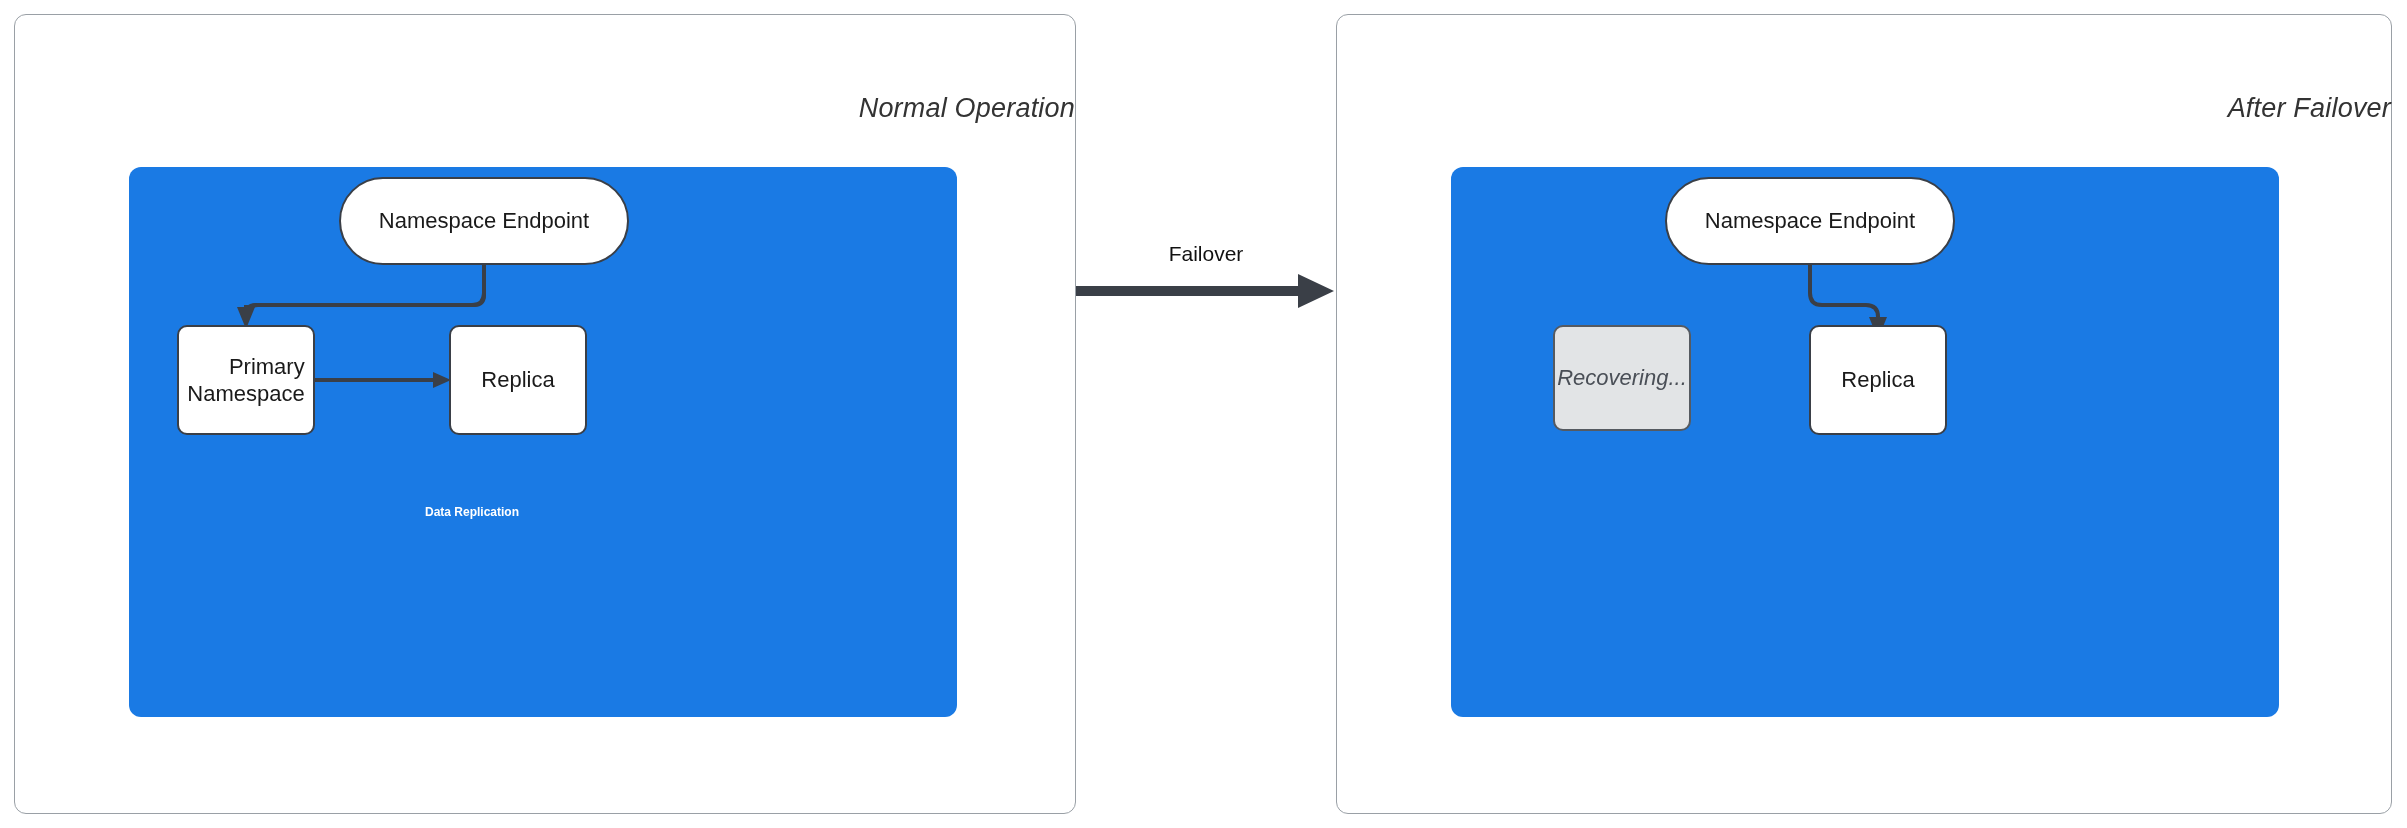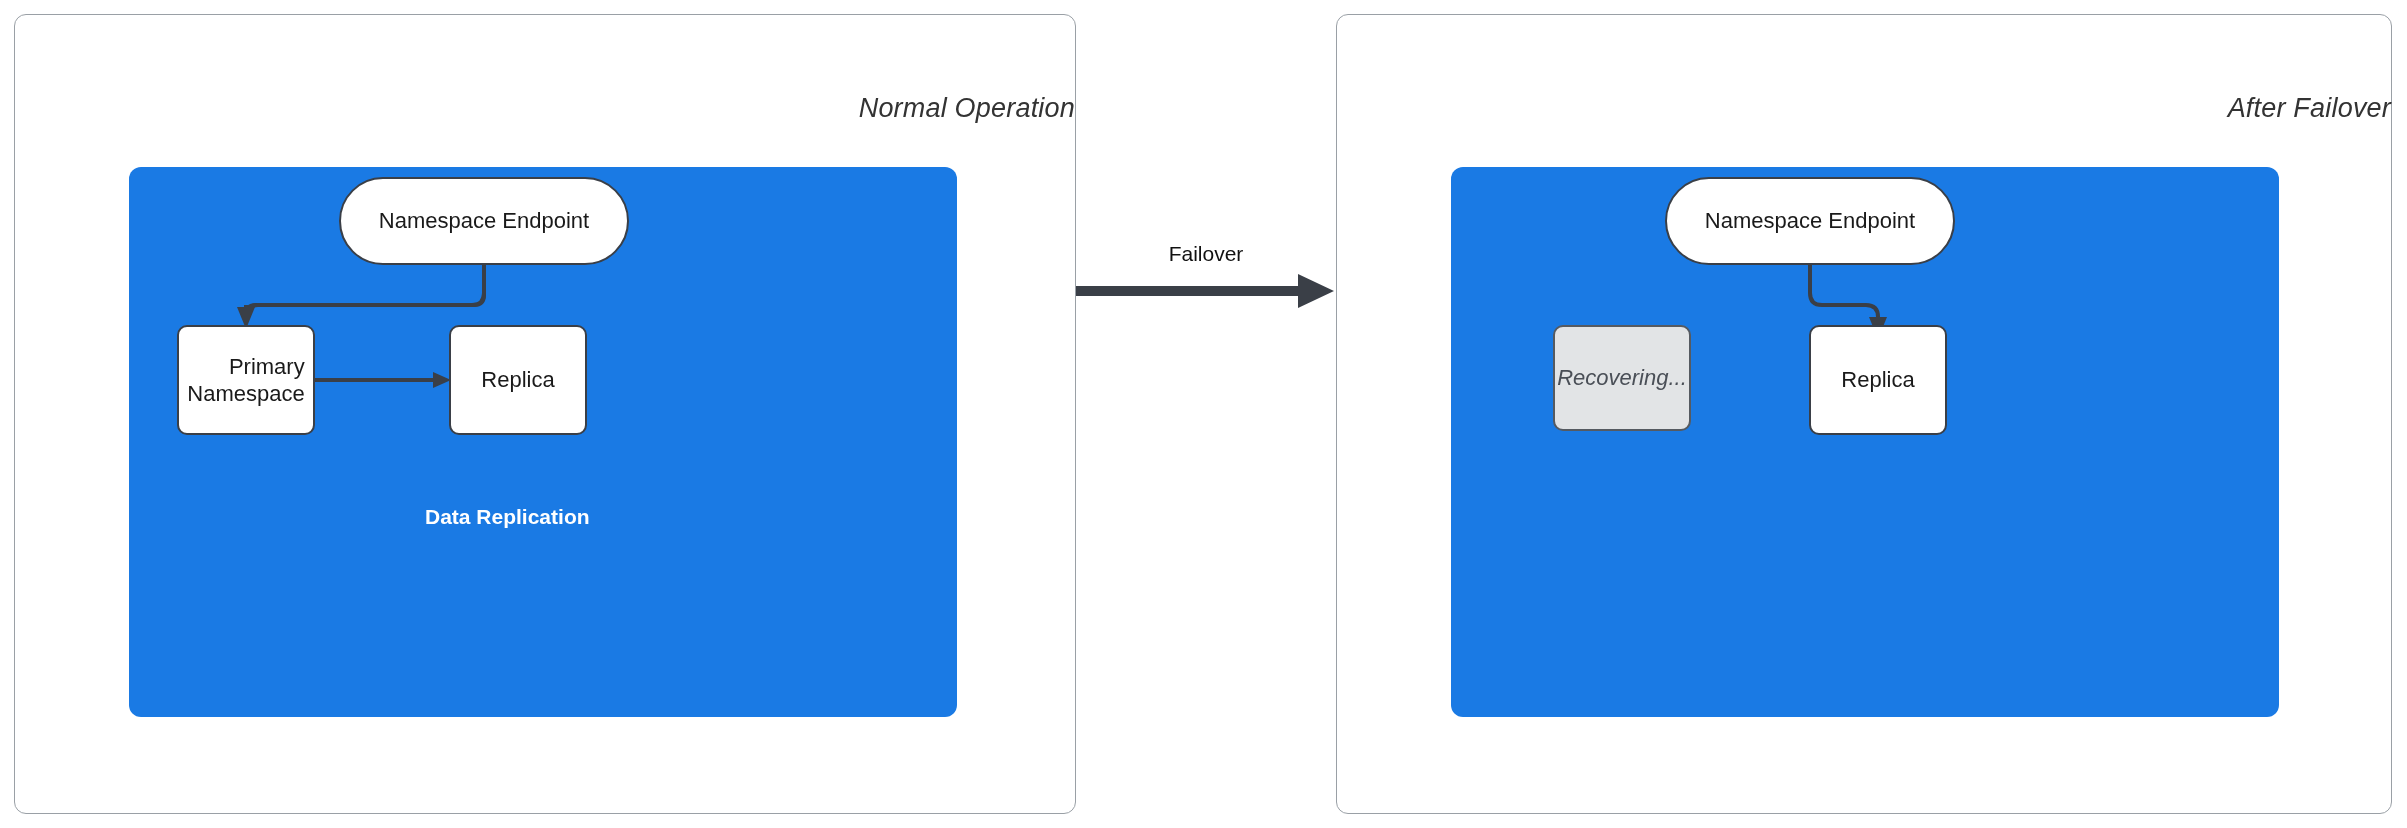--- a/index.html
+++ b/index.html
@@ -104,21 +104,21 @@
     stroke: #3a3f47;
     stroke-width: 4;
   }
   .conn-head { fill: #3a3f47; }
 
   
   #label-data-replication {
     position: absolute;
     left: 296px;
     top: 338px;
-    font-size: 21px;
+    font-size: 12px;
     font-weight: bold;
     color: #ffffff;
     white-space: nowrap;
     z-index: 6;
   }
 
   
   #failover-group {
     position: absolute;
     left: 1076px;

